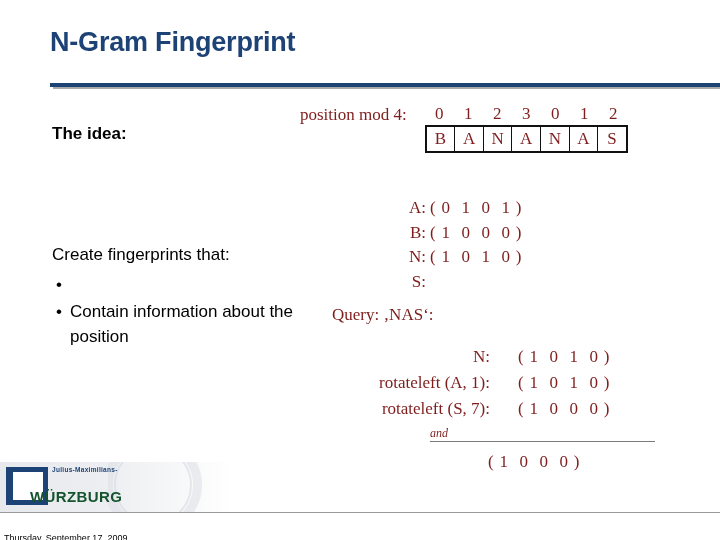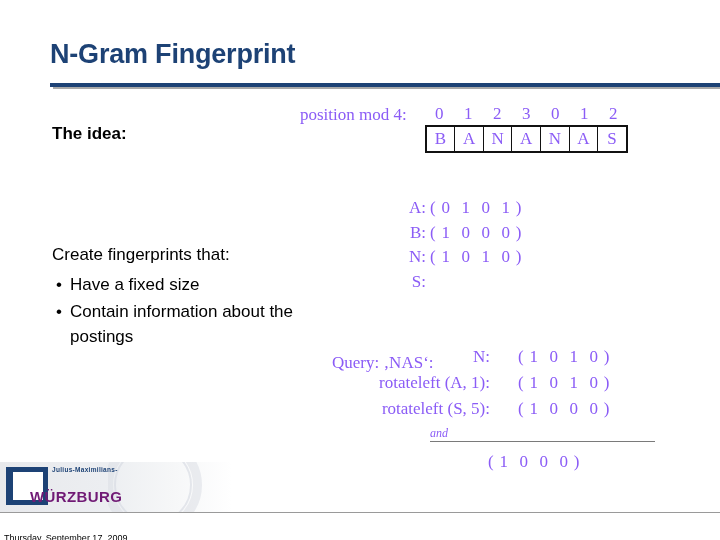--- a/index.html
+++ b/index.html
@@ -24,21 +24,20 @@
   
   .title {
     position: absolute;
     left: 50px;
     top: 27px;
     font-size: 27px;
     font-weight: bold;
     color: #1d4275;
     letter-spacing: -0.2px;
     white-space: nowrap;
-    margin-top: 12px;
   }
   .title-rule {
     position: absolute;
     left: 50px;
     top: 83px;
     width: 670px;
     height: 4px;
     background: #1d4275;
   }
   .title-rule-shadow {
@@ -98,21 +97,21 @@
   }
 
   
   .figure {
     position: absolute;
     left: 300px;
     top: 96px;
     width: 420px;
     height: 400px;
     font-family: "Liberation Serif", serif;
-    color: #8b5cf6;
+    color: #7f1d1d;
   }
 
   .posmod-row {
     position: absolute;
     left: 0px;
     top: 8px;
     display: flex;
     align-items: flex-start;
   }
   .posmod-label {
@@ -178,21 +177,20 @@
   }
 
   
   .query-label {
     position: absolute;
     left: 32px;
     top: 208px;
     font-size: 17px;
     line-height: 22px;
     white-space: nowrap;
-    margin-top: 48px;
   }
   .query-rows {
     position: absolute;
     left: 0px;
     top: 248px;
   }
   .q-row {
     display: flex;
     font-size: 17px;
     line-height: 26px;
@@ -316,21 +314,21 @@
     color: #1d4275;
     letter-spacing: 0.4px;
     white-space: nowrap;
   }
   .logo-main2 {
     position: absolute;
     left: 30px;
     top: 488px;
     font-size: 15px;
     font-weight: bold;
-    color: #701a75;
+    color: #14532d;
     letter-spacing: 0.4px;
     white-space: nowrap;
   }
   .footer-rule {
     position: absolute;
     left: 0;
     top: 512px;
     width: 720px;
     height: 1px;
     background: #9a9a9a;
@@ -353,25 +351,24 @@
   <div class="title">N-Gram Fingerprint</div>
   <div class="title-rule"></div>
   <div class="title-rule-shadow"></div>
 
   <div class="lead">The idea:</div>
   <div class="subhead">Create fingerprints that:</div>
 
   <div class="bullets">
     <div class="bullet-row">
       <span class="bullet-dot">•</span>
-      <span class="bullet-text">Have a fixed size</span>
     </div>
     <div class="bullet-row">
       <span class="bullet-dot">•</span>
-      <span class="bullet-text">Contain information about the postings</span>
+      <span class="bullet-text">Contain information about the position</span>
     </div>
   </div>
 
   <div class="figure">
 
     <div class="posmod-row">
       <div class="posmod-label">position mod 4:</div>
       <div class="posmod-grid">
         <div class="posmod-nums">
           <span>0</span>
@@ -417,21 +414,21 @@
     <div class="query-rows">
       <div class="q-row">
         <span class="q-name">N:</span>
         <span class="q-val"><span>(</span><span class="bit">1</span><span class="bit">0</span><span class="bit">1</span><span class="bit">0</span><span>)</span></span>
       </div>
       <div class="q-row">
         <span class="q-name">rotateleft (A, 1):</span>
         <span class="q-val"><span>(</span><span class="bit">1</span><span class="bit">0</span><span class="bit">1</span><span class="bit">0</span><span>)</span></span>
       </div>
       <div class="q-row">
-        <span class="q-name">rotateleft (S, 5):</span>
+        <span class="q-name">rotateleft (S, 7):</span>
         <span class="q-val"><span>(</span><span class="bit">1</span><span class="bit">0</span><span class="bit">0</span><span class="bit">0</span><span>)</span></span>
       </div>
     </div>
 
     <div class="and-block">
       <div class="and-word">and</div>
       <div class="and-rule"></div>
     </div>
 
     <div class="result-row"><span>(</span><span class="bit">1</span><span class="bit">0</span><span class="bit">0</span><span class="bit">0</span><span>)</span></div>

